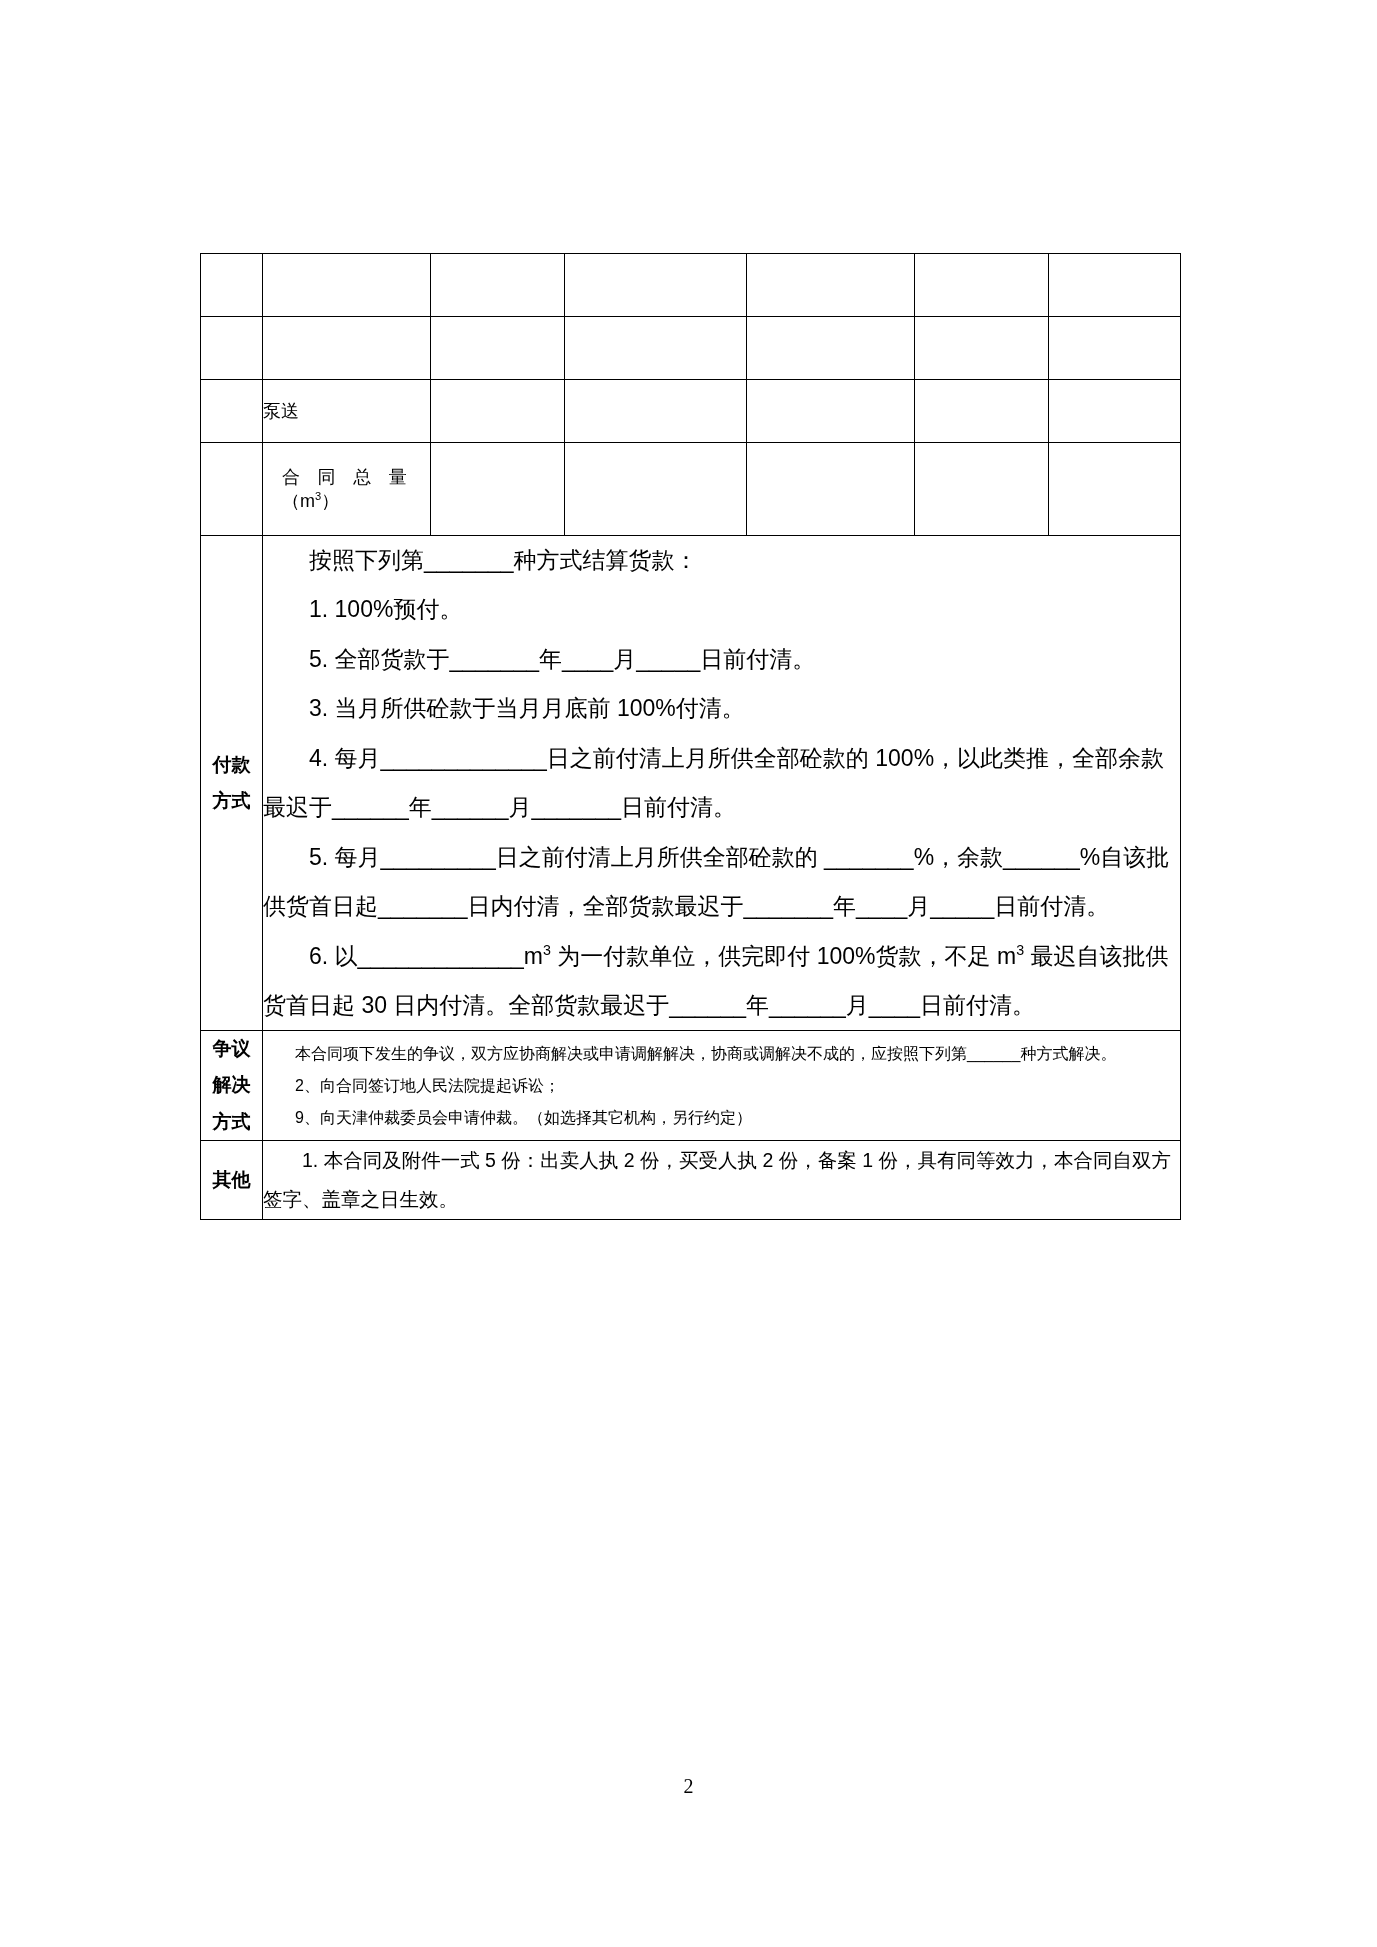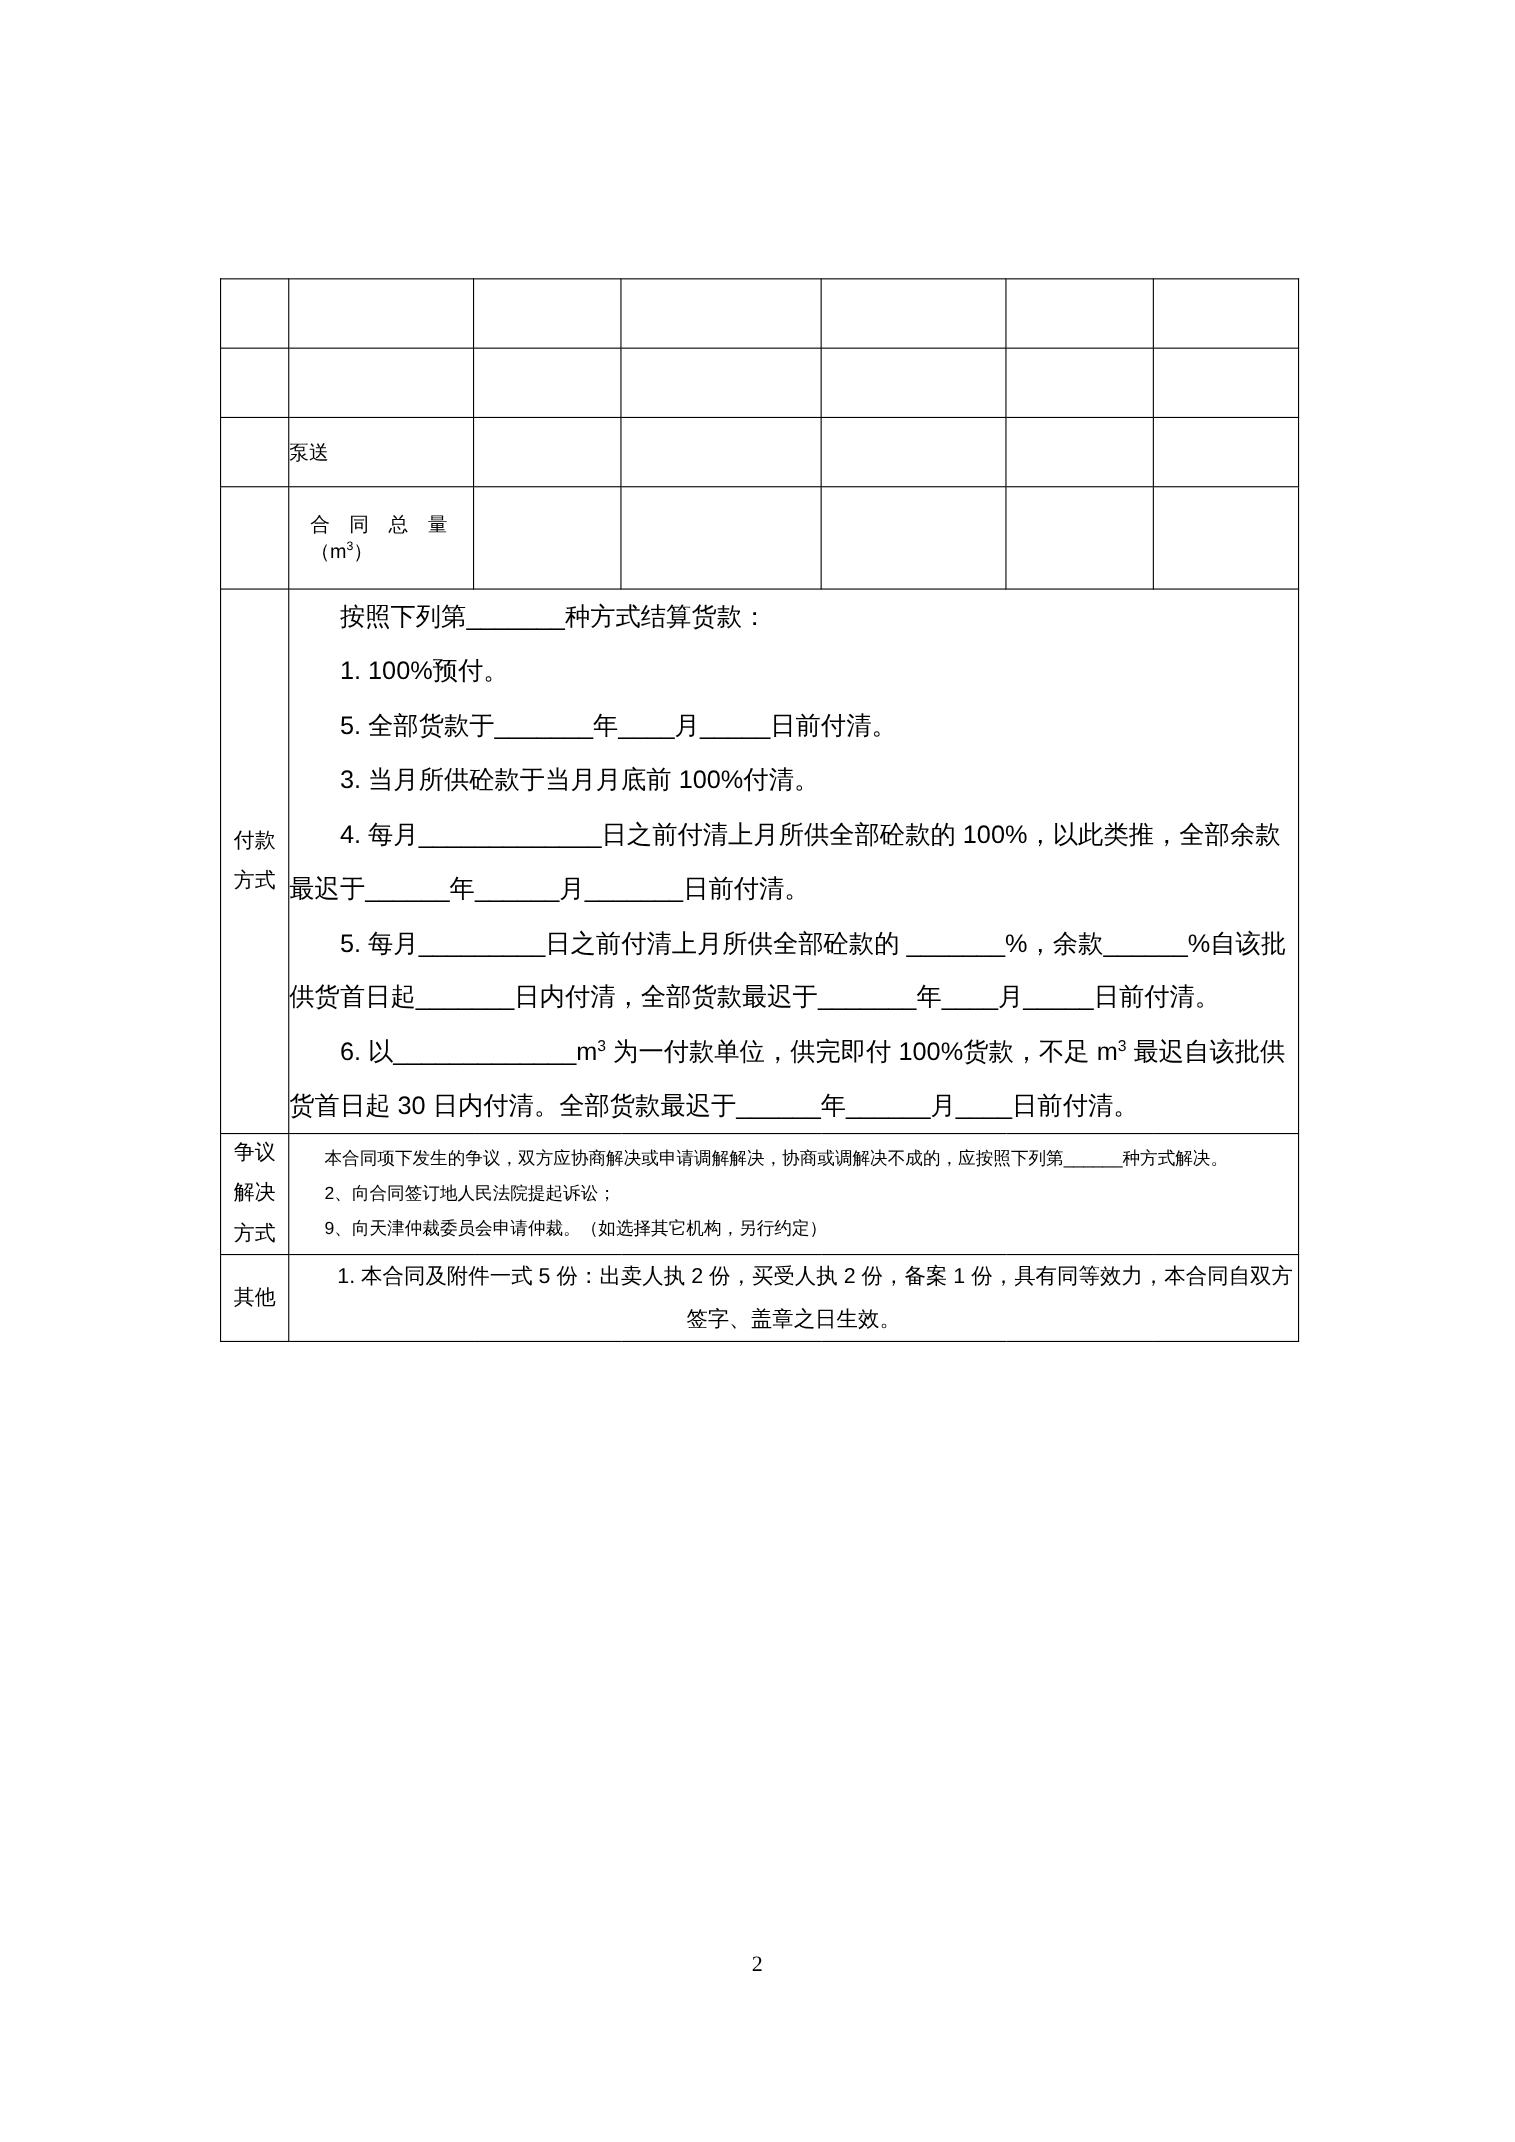--- a/index.html
+++ b/index.html
@@ -39,21 +39,21 @@
   
   .grid-row td {
     height: 62px;
   }
   .label-cell {
     width: 62px;
     text-align: center;
     font-size: 19px;
     line-height: 1.9;
     font-family: "Liberation Sans", "DejaVu Sans", sans-serif;
-    font-weight: 400;
+    font-weight: 700;
     vertical-align: middle;
     margin-left: 15px;
   }
   .label-cell .lbl-line {
     display: block;
   }
   .cell-text {
     font-size: 18px;
     font-family: "Liberation Sans", "DejaVu Sans", sans-serif;
     padding-left: 12px;
@@ -82,21 +82,20 @@
   }
   .other-cell {
     padding: 16px 20px 16px 20px;
     font-size: 19.5px;
     line-height: 2.0;
     font-family: "Liberation Sans", "DejaVu Sans", sans-serif;
   }
   .other-cell p {
     margin: 0;
     text-indent: 2em;
-    text-align: center;
   }
   sup {
     font-size: 0.62em;
     vertical-align: super;
     line-height: 0;
   }
   .page-number {
     position: absolute;
     left: 0;
     top: 1775px;

